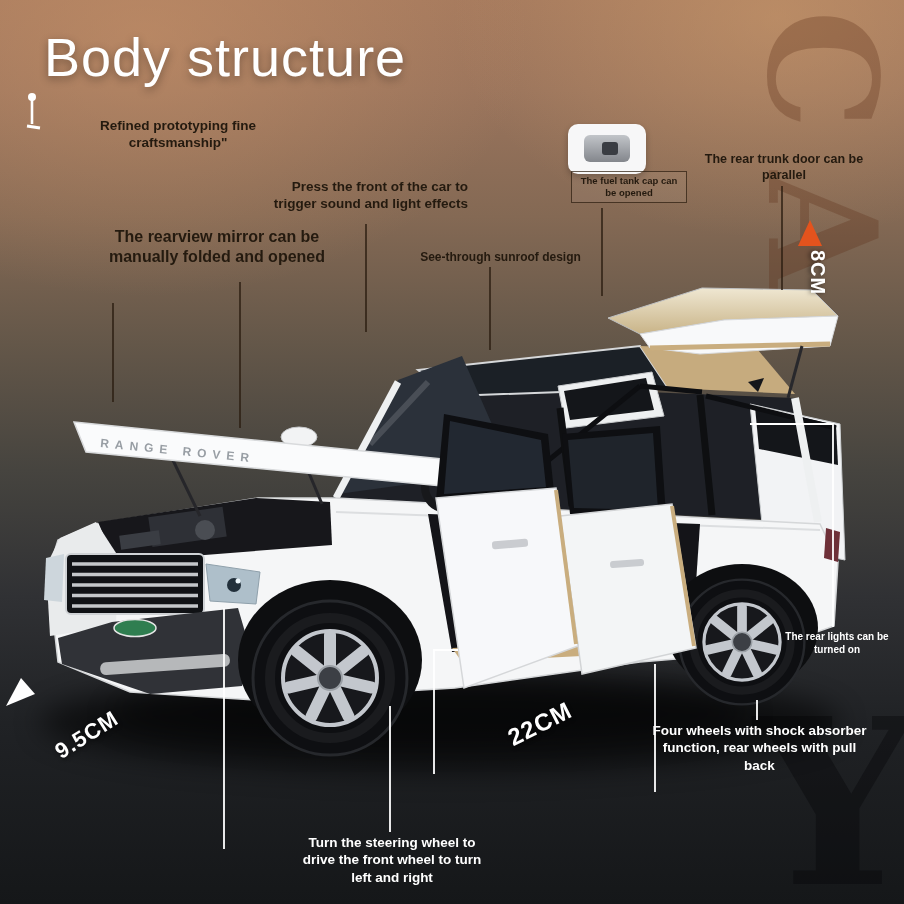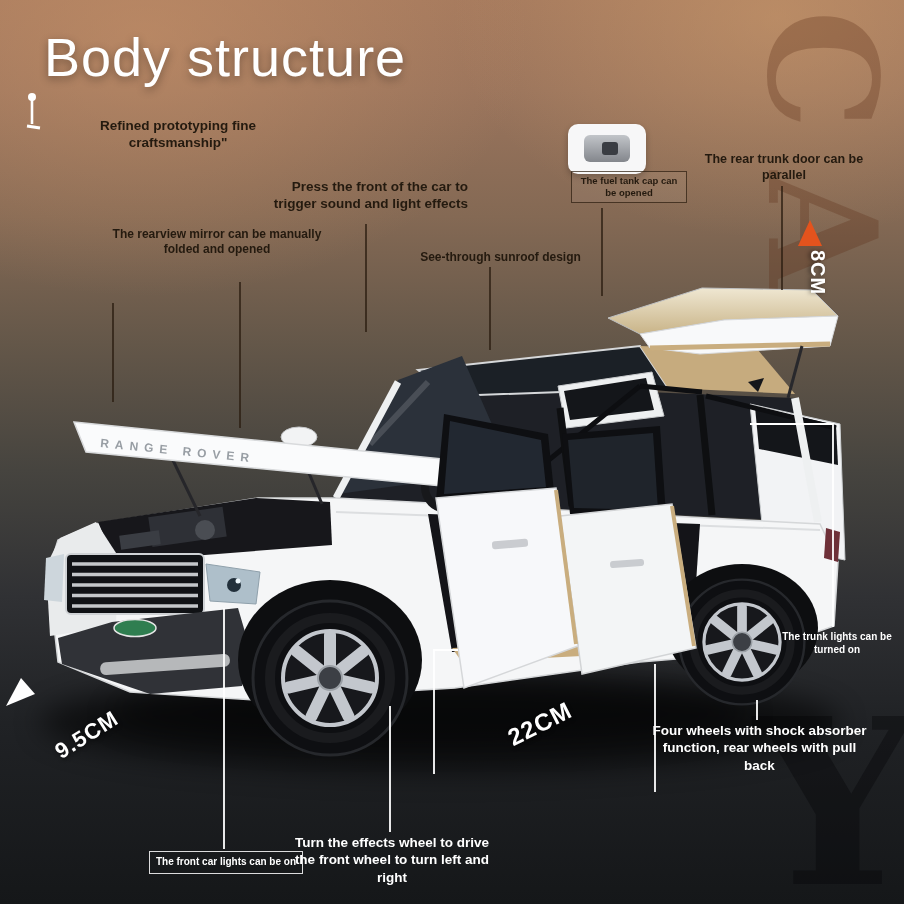--- a/index.html
+++ b/index.html
@@ -225,33 +225,32 @@
   <div class="title">Body structure</div>
 
   <svg class="lever" width="26" height="44">
     <circle cx="8" cy="7" r="4" fill="#fff"></circle>
     <line x1="8" y1="10" x2="8" y2="34" stroke="#fff" stroke-width="2.6"></line>
     <line x1="3" y1="36" x2="16" y2="38" stroke="#fff" stroke-width="3"></line>
   </svg>
 
   <div class="ann dark" style="left:78px;top:117px;width:200px;font-size:13.5px;">Refined prototyping fine craftsmanship"</div>
   <div class="ann dark" style="left:263px;top:178px;width:205px;font-size:13.5px;text-align:right;">Press the front of the car to trigger sound and light effects</div>
-  <div class="ann dark" style="left:103px;top:227px;width:228px;font-size:12px;">The rearview mirror can be manually folded and opened</div>
+  <div class="ann dark" style="left:103px;top:227px;width:228px;font-size:16px;">The rearview mirror can be manually folded and opened</div>
   <div class="ann dark" style="left:418px;top:250px;width:165px;font-size:12px;">See-through sunroof design</div>
   <div class="ann dark" style="left:688px;top:151px;width:192px;font-size:12.5px;text-align:center;">The rear trunk door can be parallel</div>
 
   <div class="fuel-icon">
       <div class="cap"></div>
       <div class="slot"></div>
     </div>
   <div class="ann dark boxed-dark" style="left:556px;top:171px;width:110px;font-size:9.5px;margin-left:15px;">The fuel tank cap can be opened</div>
 
   <div class="arrow-up" style="left:798px;top:220px;"></div>
   <div class="dim dim-vert" style="left:806px;top:250px;font-size:20px;">8CM</div>
   <div class="dim" style="left:52px;top:722px;font-size:22px;transform:rotate(-32deg);">9.5CM</div>
   <div class="dim" style="left:506px;top:710px;font-size:24px;transform:rotate(-27deg);">22CM</div>
 
-  <div class="ann light" style="left:776px;top:631px;width:122px;font-size:10px;">The trunk lights can be turned on</div>
-  <div class="ann light boxed-light" style="left:149px;top:851px;width:146px;font-size:10px;">The front car lights can be on</div>
-  <div class="ann light" style="left:293px;top:834px;width:198px;font-size:13.5px;">Turn the effects wheel to drive the front wheel to turn left and right</div>
+  <div class="ann light" style="left:776px;top:631px;width:122px;font-size:10px;">The rear lights can be turned on</div>
+  <div class="ann light" style="left:293px;top:834px;width:198px;font-size:13.5px;">Turn the steering wheel to drive the front wheel to turn left and right</div>
   <div class="ann light" style="left:652px;top:722px;width:215px;font-size:13.5px;">Four wheels with shock absorber function, rear wheels with pull back</div>
 
 </div>
 
 </body></html>

